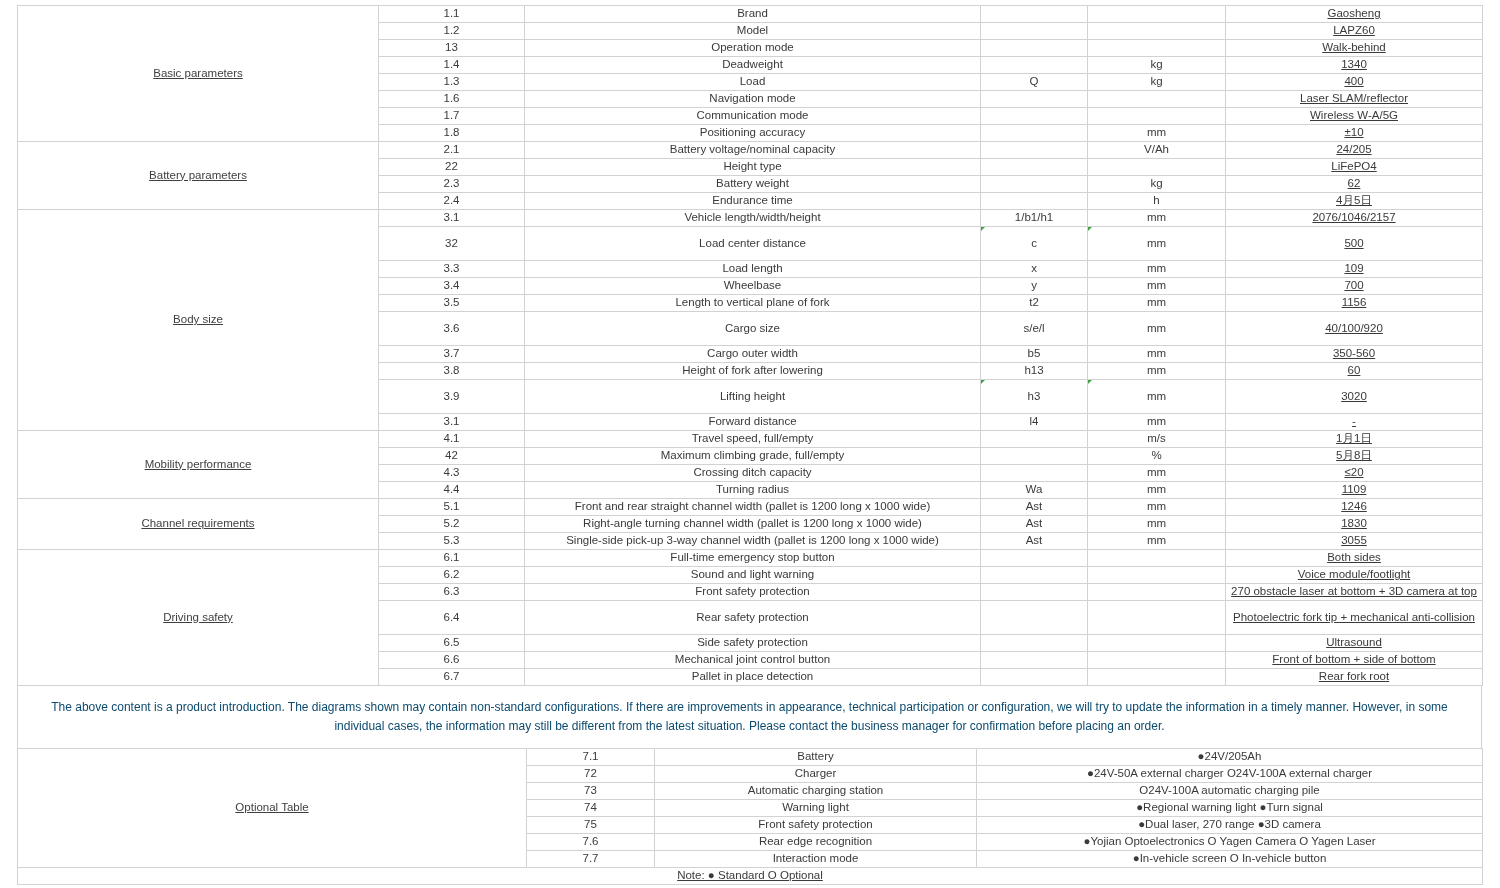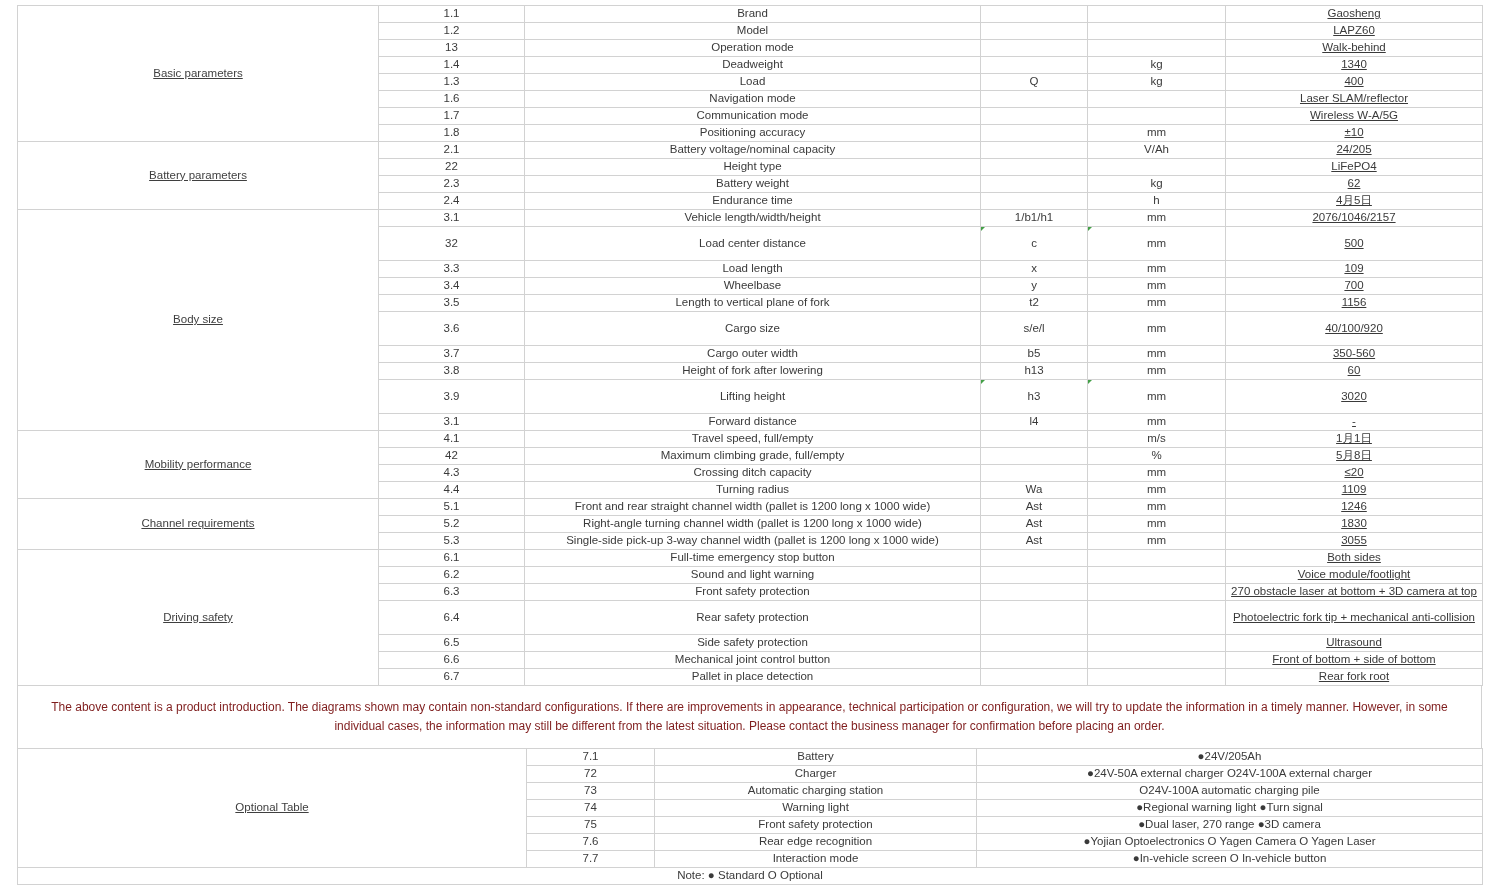--- a/index.html
+++ b/index.html
@@ -6,24 +6,24 @@
   body{width:1500px;height:888px;font-family:"Liberation Sans","DejaVu Sans",sans-serif;color:#3a3a3a;}
   .sheet{position:relative;width:1500px;height:888px;box-sizing:border-box;padding:5px 16px 0 17px;}
   table.tbl{border-collapse:collapse;table-layout:fixed;width:1465px;}
   table.tbl td{border:1px solid #d2d2d2;font-size:11.5px;line-height:1.15;text-align:center;vertical-align:middle;padding:0 2px;overflow:hidden;position:relative;}
   tr.r{height:17px;}
   tr.tall{height:34px;}
   td.section{font-size:12px;color:#3f3f3f;text-decoration:underline;}
   td.c-value{font-size:11px;text-decoration:underline;}
   td.vb{vertical-align:bottom;padding-bottom:2px;}
   .flag{position:absolute;top:0;left:0;width:0;height:0;border-top:4px solid #43a047;border-right:4px solid transparent;}
-  .disclaimer{width:1465px;box-sizing:border-box;border:1px solid #d2d2d2;margin-top:-1px;min-height:64px;display:flex;align-items:center;justify-content:center;text-align:center;font-size:12px;line-height:1.6;padding:6px 14px;color:#7f1d1d;}
+  .disclaimer{width:1465px;box-sizing:border-box;border:1px solid #d2d2d2;margin-top:-1px;min-height:64px;display:flex;align-items:center;justify-content:center;text-align:center;font-size:12px;line-height:1.6;padding:6px 14px;color:#0c4a6e;}
   table.opt{margin-top:-1px;}
   td.o-value{text-align:left;padding-left:4px;font-size:11px;margin-left:48px;}
-  td.note-cell{font-size:11.5px;}
+  td.note-cell{font-size:11.5px;text-decoration:underline;}
 </style>
 </head>
 <body>
 
 <div class="sheet">
 
   <table class="tbl main">
     <colgroup>
       <col style="width:361px">
         <col style="width:146px">

